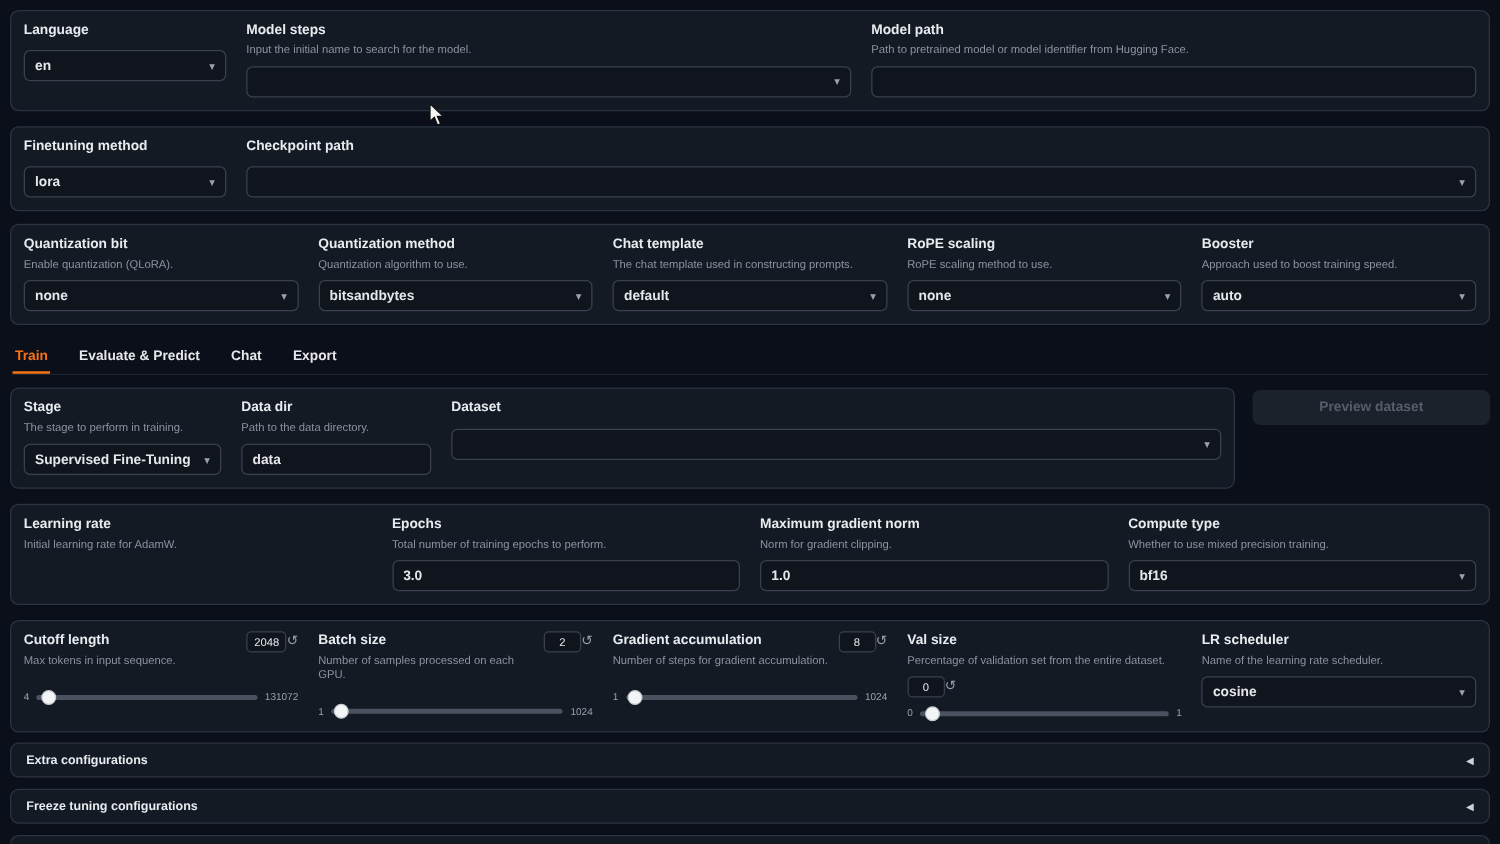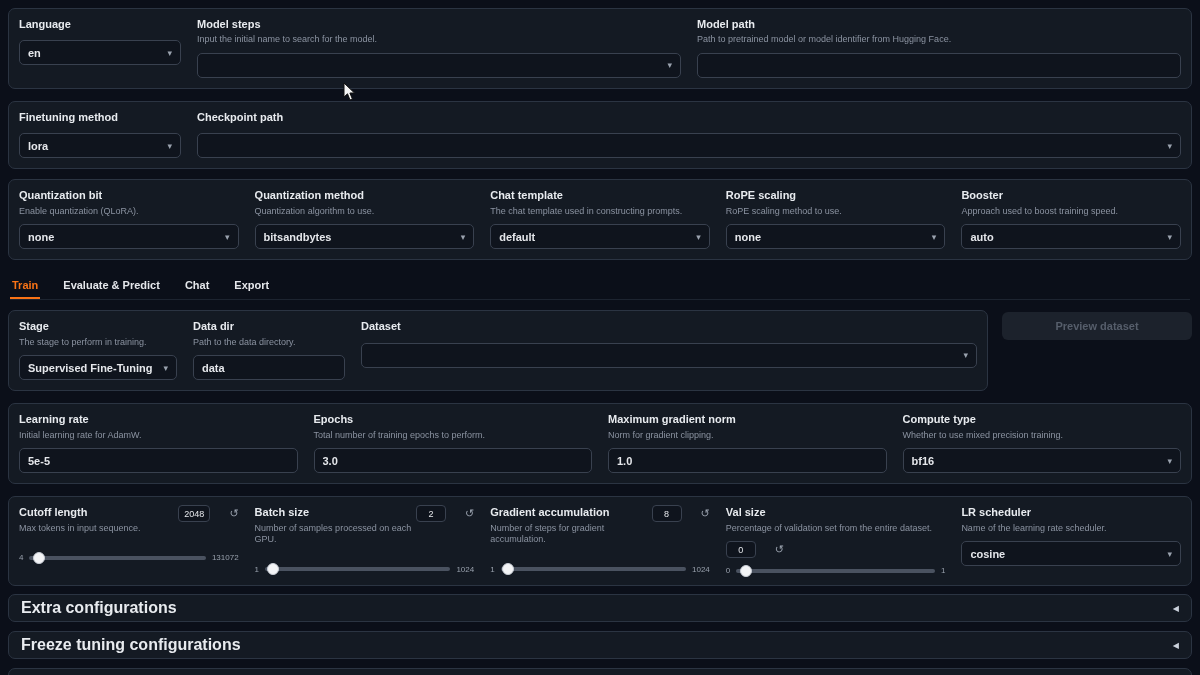--- a/index.html
+++ b/index.html
@@ -75,21 +75,21 @@
     color: #565e6b;
     font-size: 11px;
     font-weight: 700;
     display: flex;
     align-items: center;
     justify-content: center;
   }
 
   
   .shead { display: flex; justify-content: space-between; align-items: flex-start; }
-  .numwrap { display: flex; align-items: center; gap: 19px; flex: none; }
+  .numwrap { display: flex; align-items: center; gap: 0; flex: none; }
   .numbox {
     min-width: 30px; height: 17px;
     background: #0f141d; border: 1px solid #39414f; border-radius: 4px;
     font-size: 9px; display: inline-flex; align-items: center; justify-content: center;
     padding: 0 5px; color: #e5e7eb;
   }
   .resetbtn { font-size: 11px; color: #9aa2ae; line-height: 1; }
   .sliderrow { display: flex; align-items: center; gap: 6px; margin-top: 12px; }
   .sminmax { font-size: 8px; color: #98a0ac; flex: none; }
   .track { flex: 1; height: 4px; background: #4a5260; border-radius: 2px; position: relative; }
@@ -103,21 +103,21 @@
     background: #141a23;
     border: 1px solid #2b3442;
     border-radius: 7px;
     height: 28px;
     display: flex;
     align-items: center;
     justify-content: space-between;
     padding: 0 12px;
     margin-bottom: 9px;
   }
-  .accordion .alabel { font-size: 16px; font-weight: 700; color: #e8ebef; text-align: right; }
+  .accordion .alabel { font-size: 10px; font-weight: 700; color: #e8ebef; text-align: right; }
   .accordion .aarrow { font-size: 8px; color: #cbd2dc; }
 
   .mb12 { margin-bottom: 12px; }
   .mb10 { margin-bottom: 10px; }
   .mb6  { margin-bottom: 6px; }
   .mb4  { margin-bottom: 4px; }
 
   #cursor { position: absolute; left: 343px; top: 82px; z-index: 50; }
 </style>
 </head>
@@ -244,23 +244,20 @@
     </div>
     <div class="btn-col">
       <div class="btn-disabled">Preview dataset</div>
     </div>
   </div>
 
   <div class="card mb12">
     <div class="flex1">
       <div class="lbl">Learning rate</div>
       <div class="info">Initial learning rate for AdamW.</div>
-      <div class="control">
-        <span class="val">5e-5</span>
-      </div>
     </div>
     <div class="flex1">
       <div class="lbl">Epochs</div>
       <div class="info">Total number of training epochs to perform.</div>
       <div class="control">
         <span class="val">3.0</span>
       </div>
     </div>
     <div class="flex1">
       <div class="lbl">Maximum gradient norm</div>

